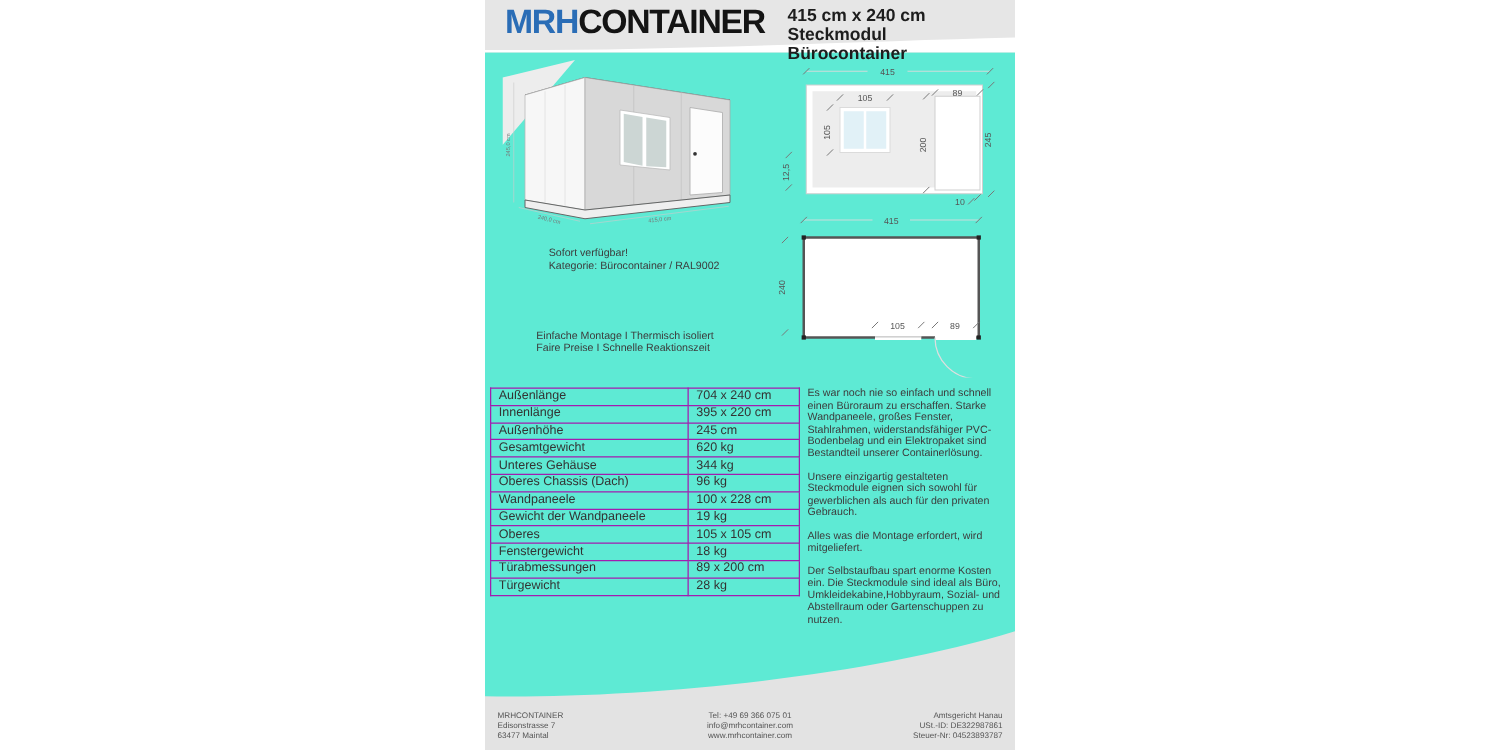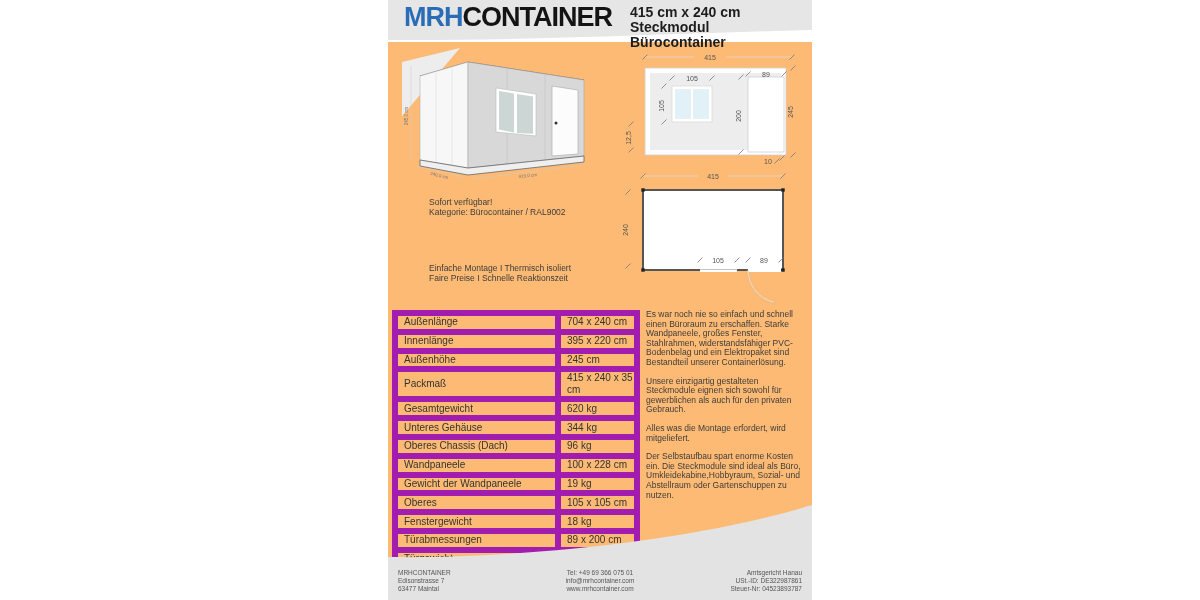--- a/index.html
+++ b/index.html
@@ -1,41 +1,41 @@
 <!DOCTYPE html>
 <html><head>
 <meta charset="utf-8">
 <style>
   html,body{margin:0;padding:0;background:#ffffff;width:1200px;height:600px;overflow:hidden;
     font-family:"Liberation Sans",sans-serif;-webkit-font-smoothing:antialiased;}
-  .sheet{position:absolute;left:388px;top:0;width:424px;height:600px;background:#fdba74;overflow:hidden;}
+  .sheet{position:absolute;left:388px;top:0;width:424px;height:600px;background:#5eead4;overflow:hidden;}
 
   
   .header-band{position:absolute;left:0;top:0;width:424px;height:42px;background:#e6e6e6;}
   .header-swoosh{position:absolute;left:0;top:28px;width:424px;height:14px;}
   .logo{position:absolute;left:16px;top:2px;font-size:27px;font-weight:800;letter-spacing:-1px;color:#141414;white-space:nowrap;}
   .logo .blue{color:#2a6db6;}
   .doc-title{position:absolute;left:242px;top:5px;font-size:14px;font-weight:bold;color:#1d1d1d;line-height:15px;}
 
   
   .render{position:absolute;left:14px;top:44px;}
   .note{position:absolute;left:41px;font-size:8.5px;color:#3c3c3c;line-height:10px;}
-  .note-avail{top:197px;}
+  .note-avail{top:197px;margin-left:10px;}
   .note-feat{top:263px;}
 
   
   .elevation{position:absolute;left:232px;top:46px;}
   .floorplan{position:absolute;left:232px;top:168px;}
   .dimtxt{font-size:7px;fill:#555;}
   .dimtick{stroke:#777;stroke-width:0.8;}
   .dimline{stroke:#dcdcdc;stroke-width:0.7;}
 
   
   .spec{position:absolute;left:4px;top:310px;width:248px;border-collapse:collapse;font-size:10px;color:#333;}
-  .spec td{border:6px solid #a21caf;height:12.8px;padding:0 0 0 6px;line-height:12px;}
+  .spec td{border:1px solid #a21caf;height:12.8px;padding:0 0 0 6px;line-height:12px;}
   .spec td.lbl{width:151px;}
 
   
   .desc{position:absolute;left:258px;top:310px;width:162px;font-size:8.5px;color:#3c3c3c;line-height:9.6px;}
   .desc p{margin:0 0 9px 0;}
 
   
   .bottom-swoosh{position:absolute;left:0;top:500px;width:424px;height:100px;}
   .footer{position:absolute;left:0;top:569px;width:424px;font-size:6.5px;color:#555;line-height:7.8px;}
   .footer .col-left{position:absolute;left:10px;top:0;text-align:left;}
@@ -183,24 +183,20 @@
           <td class="lbl">Außenlänge</td>
           <td>704 x 240 cm</td>
         </tr>
       <tr>
           <td class="lbl">Innenlänge</td>
           <td>395 x 220 cm</td>
         </tr>
       <tr>
           <td class="lbl">Außenhöhe</td>
           <td>245 cm</td>
-        </tr>
-      <tr>
-          <td class="lbl">Packmaß</td>
-          <td>415 x 240 x 35 cm</td>
         </tr>
       <tr>
           <td class="lbl">Gesamtgewicht</td>
           <td>620 kg</td>
         </tr>
       <tr>
           <td class="lbl">Unteres Gehäuse</td>
           <td>344 kg</td>
         </tr>
       <tr>

